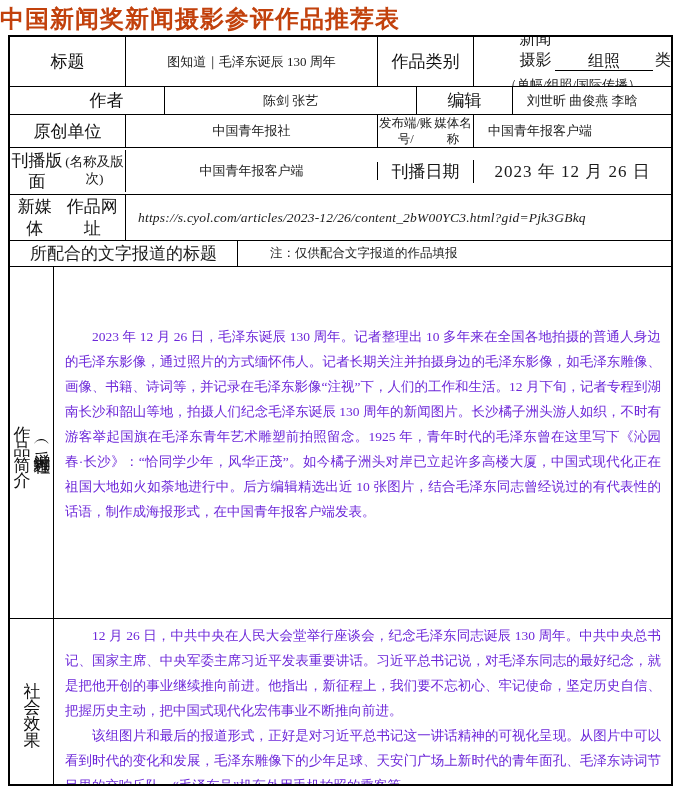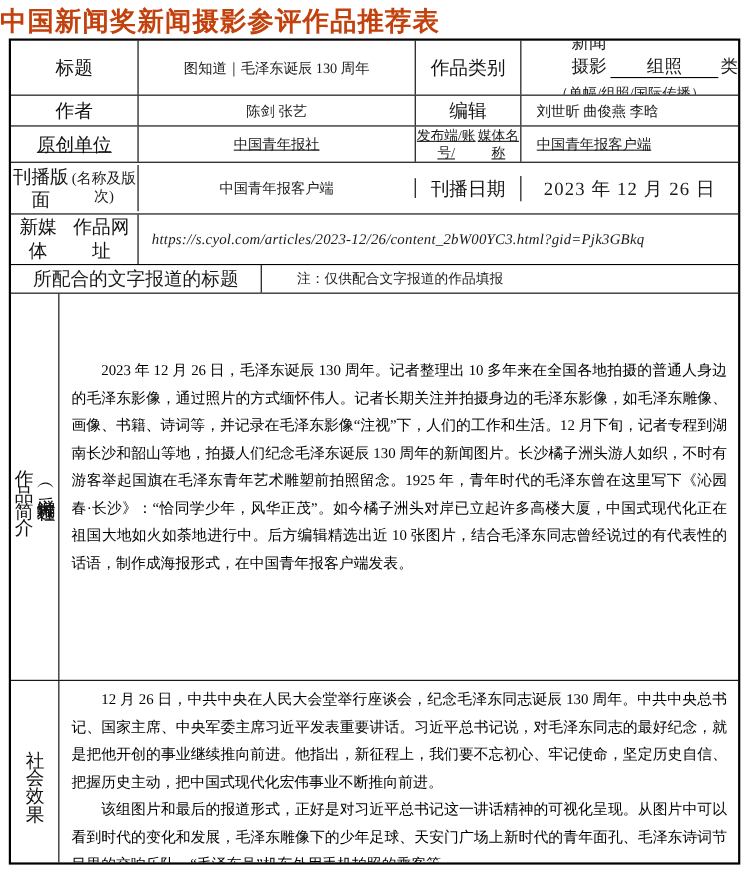--- a/index.html
+++ b/index.html
@@ -33,22 +33,22 @@
     display: flex; align-items: center; justify-content: center;
     text-align: center;
     overflow: hidden;
   }
   .cell:last-child { border-right: none; }
   .w1 { width: 116px; flex: none; }
   .w2 { width: 252px; flex: none; }
   .w3 { width: 96px;  flex: none; }
   .w4 { flex: 1; }
   .r1 { height: 50px; }
-  .r2 { height: 28px; }
-  .r3 { height: 33px; text-decoration: underline; }
+  .r2 { height: 28px; padding-left: 39px; }
+  .r3 { height: 33px; }
   .r4 { height: 47px; align-items: center; }
   .r5 { height: 46px; }
   .r6 { height: 26px; }
   .r7 { height: 352px; }
   .r8 { height: 165px; }
   .lbl { font-size: 17px; color: #111; }
   .lbl-2line { flex-direction: row; line-height: 1.25; }
   .lbl-small { font-size: 12.5px; line-height: 1.3; }
   .sub-lbl { font-size: 13.5px; }
   .val { font-size: 13px; }
@@ -76,21 +76,21 @@
   .vcol-paren { letter-spacing: 3px; }
   .vcol-effect { letter-spacing: 17px; }
   .vlabel-2col { display: flex; flex-direction: row; gap: 0px; align-items: center; }
   .body-cell {
     flex: 1;
     display: block;
     text-align: justify;
     font-size: 13.5px;
     line-height: 25px;
     padding: 0 10px 0 11px;
-    color: #000000;
+    color: #6d28d9;
   }
   .body-intro { padding-top: 57px; }
   .body-effect { padding-top: 4px; }
   .body-cell p { text-indent: 2em; margin: 0; }
 </style>
 </head>
 <body>
 
 <div>
   <div class="doc-title">中国新闻奖新闻摄影参评作品推荐表</div>

